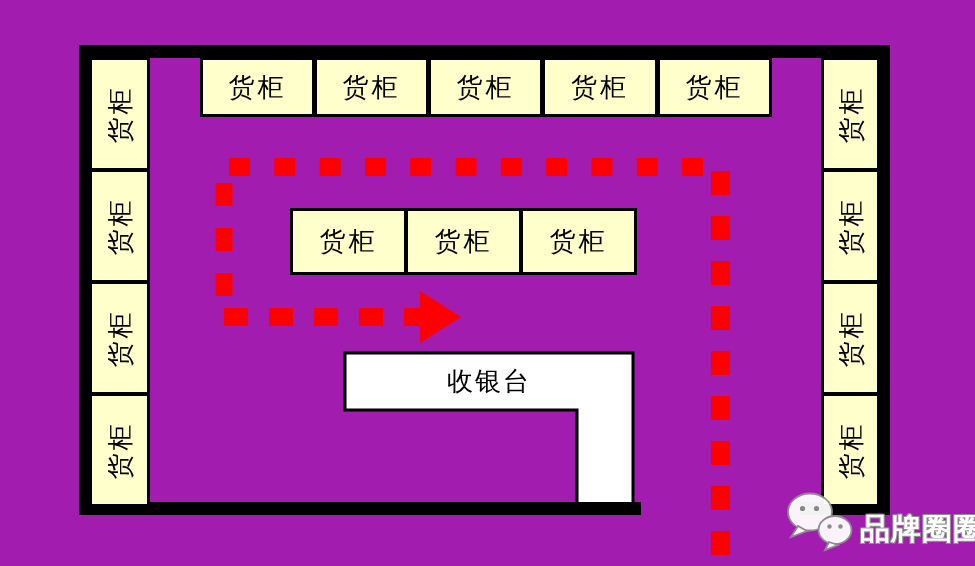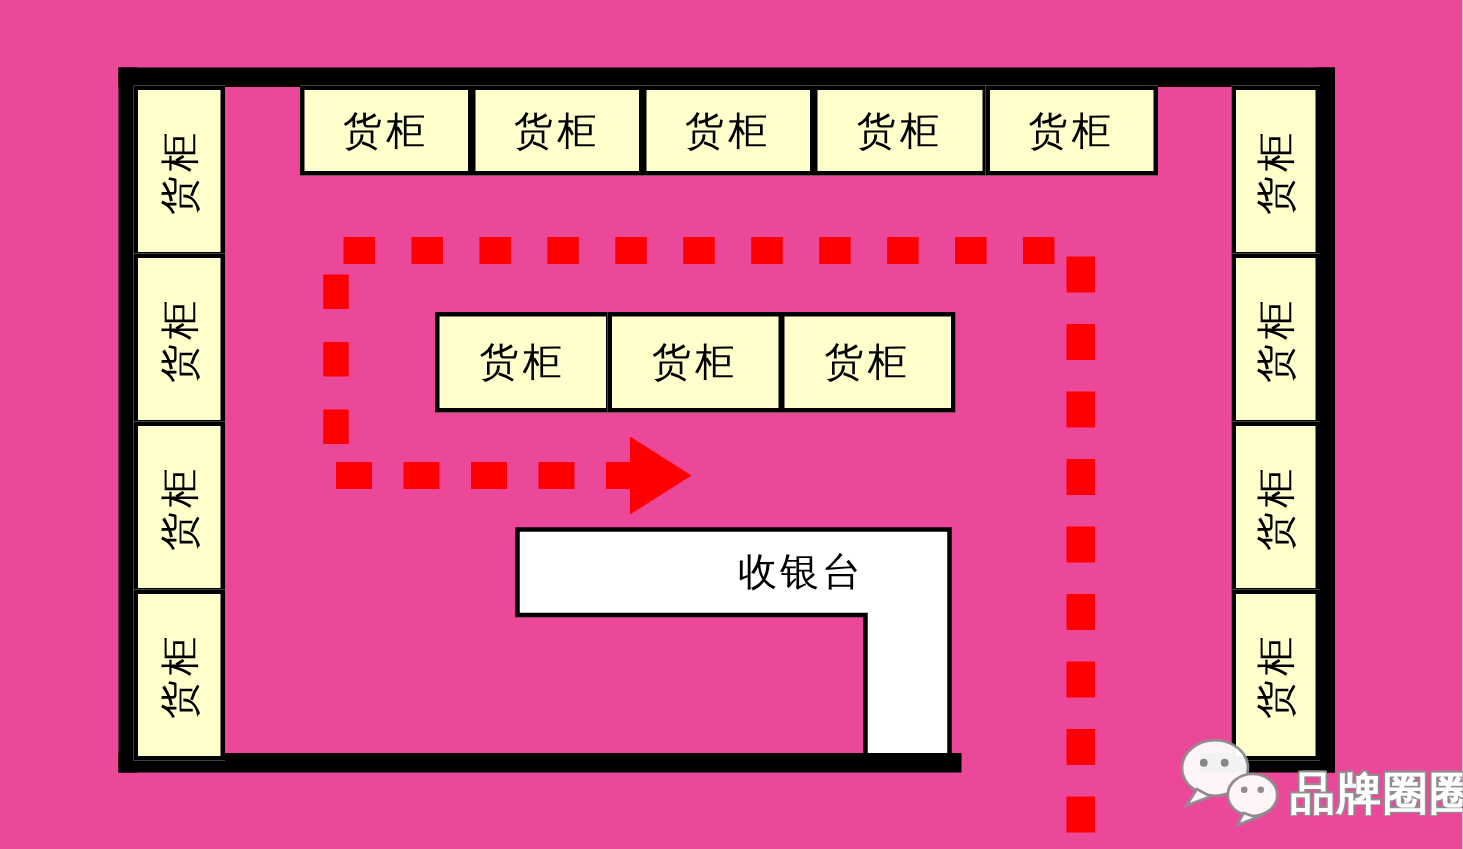--- a/index.html
+++ b/index.html
@@ -1,35 +1,35 @@
 <!DOCTYPE html>
 <html style="--shelf-fill: #FFFFCC; --outline: #000000; --wall: #000000; --path-red: #FF0000; --cashier-fill: #FFFFFF; --watermark-stroke: #8F8F8F; --watermark-fill: #FFFFFF;"><head>
 <meta charset="utf-8">
 <style>
   html,body{margin:0;padding:0;background:#ffffff;}
   body{width:975px;height:566px;overflow:hidden;
        font-family:"Liberation Sans","DejaVu Sans",sans-serif;}
-  .canvas{position:relative;width:975px;height:566px;background:#ec4899;}
+  .canvas{position:relative;width:975px;height:566px;background:#a21caf;}
 
   .layer{position:absolute;left:0;top:0;width:975px;height:566px;pointer-events:none;}
   #under-layer{z-index:1;}
   #path-layer{z-index:5;}
 
   .wall{position:absolute;background:var(--wall,#000000);z-index:2;}
 
   .shelf{position:absolute;background:var(--shelf-fill,#FFFFCC);
          border:3px solid var(--outline,#000000);box-sizing:border-box;
          display:flex;align-items:center;justify-content:center;z-index:3;}
   .shelf .lbl{font-size:26px;letter-spacing:3px;color:#000;white-space:nowrap;}
   .shelf.v .lbl{transform:rotate(-90deg);}
 
   .cashier-shape{fill:var(--cashier-fill,#FFFFFF);stroke:var(--outline,#000000);stroke-width:3;}
   .cashier-label{position:absolute;left:345px;top:353px;width:288px;height:57px;
                  display:flex;align-items:center;justify-content:center;z-index:4;
-                 font-size:26px;letter-spacing:2px;color:#000;margin-left:45px;}
+                 font-size:26px;letter-spacing:2px;color:#000;}
 
   .path-line{stroke:var(--path-red,#FF0000);fill:none;}
   .path-arrow{fill:var(--path-red,#FF0000);}
 
   .watermark{position:absolute;left:786px;top:492px;z-index:9;
              display:flex;align-items:center;}
   .wm-icon{width:72px;height:60px;opacity:0.95;}
   .wm-bubble{fill:#ffffff;stroke:var(--watermark-stroke,#8F8F8F);stroke-width:1.8;}
   .wm-eye{fill:var(--watermark-stroke,#8F8F8F);}
   .wm-text{margin-left:2px;margin-top:14px;font-size:30px;font-weight:bold;

